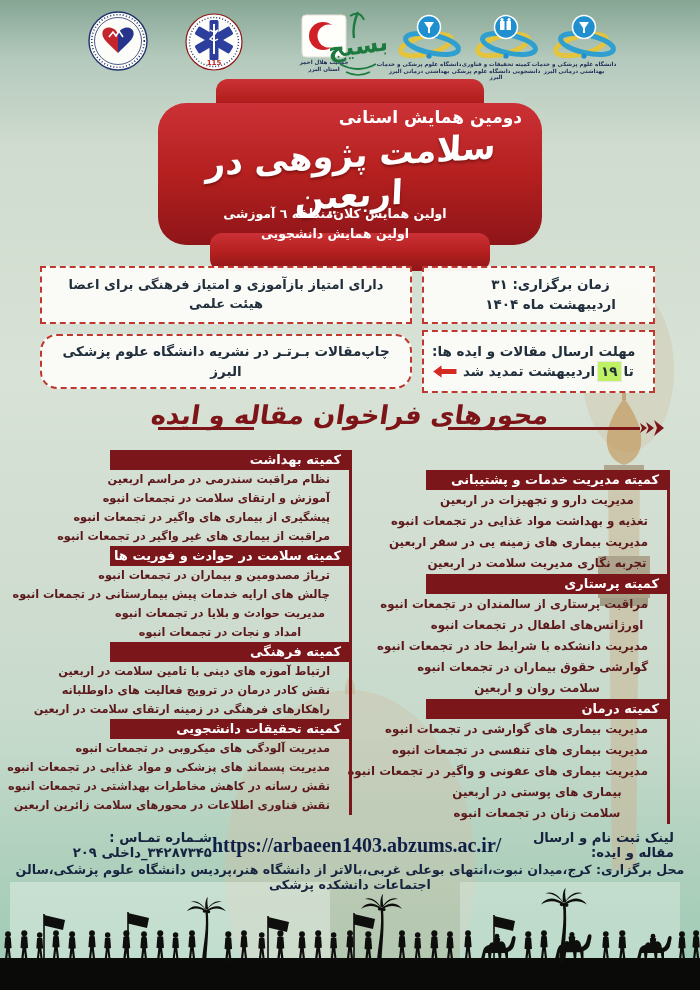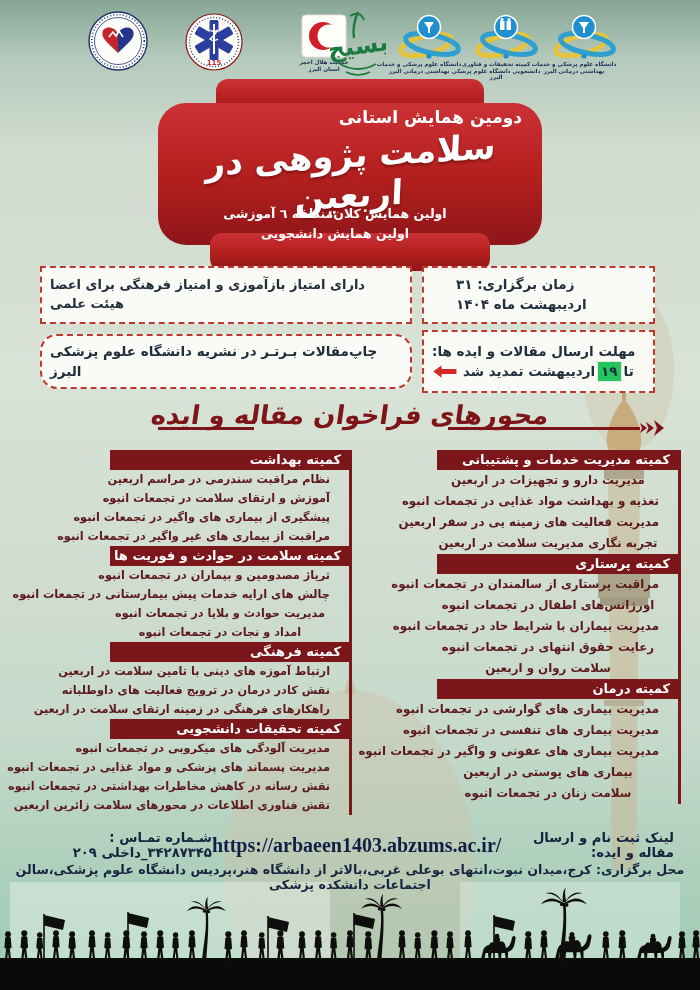--- a/index.html
+++ b/index.html
@@ -19,39 +19,39 @@
   .banner{left:152px;top:72px;width:396px;height:196px;margin-top:7px;}
   .banner svg.shape{position:absolute;left:0;top:0;}
   .banner .kicker{position:absolute;right:26px;top:28px;color:#fff;font-weight:bold;font-size:17px;letter-spacing:.5px;}
   .banner .title{position:absolute;left:0;right:0;top:56px;text-align:center;color:#fff;
     font-size:34px;font-weight:bold;transform:rotate(-3.5deg) skewX(-6deg);text-shadow:0 2px 3px rgba(60,0,0,.45);}
   .banner .sub{position:absolute;left:0;right:30px;text-align:center;color:#fff;font-weight:bold;font-size:12.5px;}
   .banner .sub1{top:127px;} .banner .sub2{top:147px;}
   
   .ibox{position:absolute;background:rgba(251,251,247,.97);border:2px dashed #bf382e;
     color:#212e3b;font-weight:bold;display:flex;align-items:center;justify-content:center;
-    text-align:left;font-size:13.5px;line-height:1.45;padding:3px 8px;box-sizing:border-box;}
+    text-align:center;font-size:13.5px;line-height:1.45;padding:3px 8px;box-sizing:border-box;}
   .box-date{left:422px;top:266px;width:233px;height:58px;padding-left:32px;}
   .box-credit{left:40px;top:266px;width:372px;height:58px;font-size:13px;}
   .box-deadline{left:422px;top:330px;width:233px;height:63px;flex-direction:column;align-items:flex-end;padding-right:16px;}
   .box-publish{left:40px;top:334px;width:372px;height:55px;border-radius:17px;}
   .deadline-l2{display:flex;align-items:center;gap:3px;}
-  .deadline-day{background:#22c55e;padding:0 3px;box-shadow:0 0 0 1px #e8e8e2;}
+  .deadline-day{background:#bef264;padding:0 3px;box-shadow:0 0 0 1px #e8e8e2;}
   .deadline-arrow{display:inline-block;margin-right:2px;}
   
   .section-head{left:0;top:398px;width:700px;height:58px;}
   .section-head .txt{position:absolute;left:0;right:0;top:2px;text-align:center;color:#7c1418;
     font-size:26px;font-weight:bold;transform:skewX(-8deg);}
   .rule{position:absolute;top:29px;height:2.5px;background:#7c1418;}
   .rule-l{left:158px;width:96px;}
   .rule-r{left:448px;width:192px;}
   .rule-orn{position:absolute;left:638px;top:18px;}
   
   .col{position:absolute;top:450px;border-right:3px solid #7b161a;box-sizing:border-box;}
-  .col-right{left:437px;width:244px;}
+  .col-right{left:426px;width:244px;margin-top:20px;}
   .col-left{left:110px;width:242px;}
   .c-header{background:#7b161a;color:#fff;font-weight:bold;font-size:13px;line-height:16px;
     padding:2px 8px 2px 4px;white-space:nowrap;}
   ul.c-items{margin:0;padding:0;list-style:none;}
   .c-items li{line-height:21px;white-space:nowrap;text-align:center;padding-right:19px;
     font-weight:bold;color:#5c191c;font-size:11.8px;}
   .col-left .c-items li{line-height:19px;font-size:11.3px;}
   
   .foot1{left:0;top:830px;width:700px;display:flex;align-items:center;justify-content:space-between;
     padding:0 26px;box-sizing:border-box;color:#16233f;font-weight:bold;font-size:13.2px;}
@@ -219,29 +219,29 @@
         <path d="M9,12 L2,7 L4,12 L2,17 Z"></path>
       </g>
     </svg>
   </div>
 
   <div class="col col-right">
     <div class="c-header">کمیته مدیریت خدمات و پشتیبانی</div>
     <ul class="c-items">
         <li>مدیریت دارو و تجهیزات در اربعین</li>
         <li>تغذیه و بهداشت مواد غذایی در تجمعات انبوه</li>
-        <li>مدیریت فعالیت های زمینه یی در سفر اربعین</li>
+        <li>مدیریت بیماری های زمینه یی در سفر اربعین</li>
         <li>تجربه نگاری مدیریت سلامت در اربعین</li>
       </ul>
     <div class="c-header">کمیته پرستاری</div>
     <ul class="c-items">
         <li>مراقبت پرستاری از سالمندان در تجمعات انبوه</li>
         <li>اورژانس‌های اطفال در تجمعات انبوه</li>
-        <li>مدیریت بیماران با شرایط حاد در تجمعات انبوه</li>
-        <li>رعایت حقوق انتهای در تجمعات انبوه</li>
+        <li>مدیریت دانشکده با شرایط حاد در تجمعات انبوه</li>
+        <li>گوارشی حقوق بیماران در تجمعات انبوه</li>
         <li>سلامت روان و اربعین</li>
       </ul>
     <div class="c-header">کمیته درمان</div>
     <ul class="c-items">
         <li>مدیریت بیماری های گوارشی در تجمعات انبوه</li>
         <li>مدیریت بیماری های تنفسی در تجمعات انبوه</li>
         <li>مدیریت بیماری های عفونی و واگیر در تجمعات انبوه</li>
         <li>بیماری های پوستی در اربعین</li>
         <li>سلامت زنان در تجمعات انبوه</li>
       </ul>

